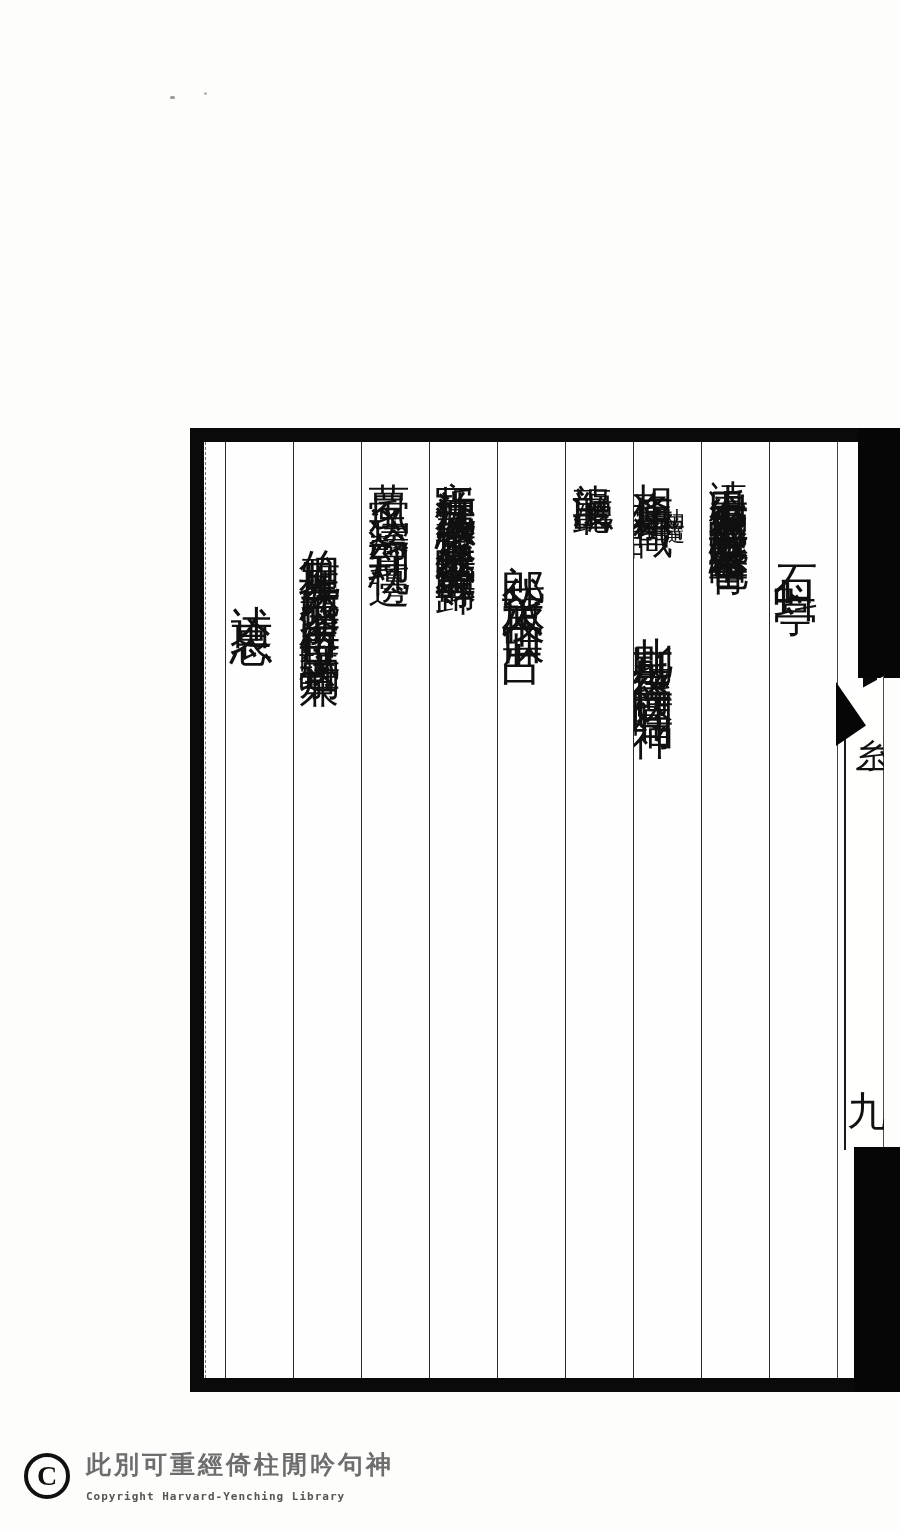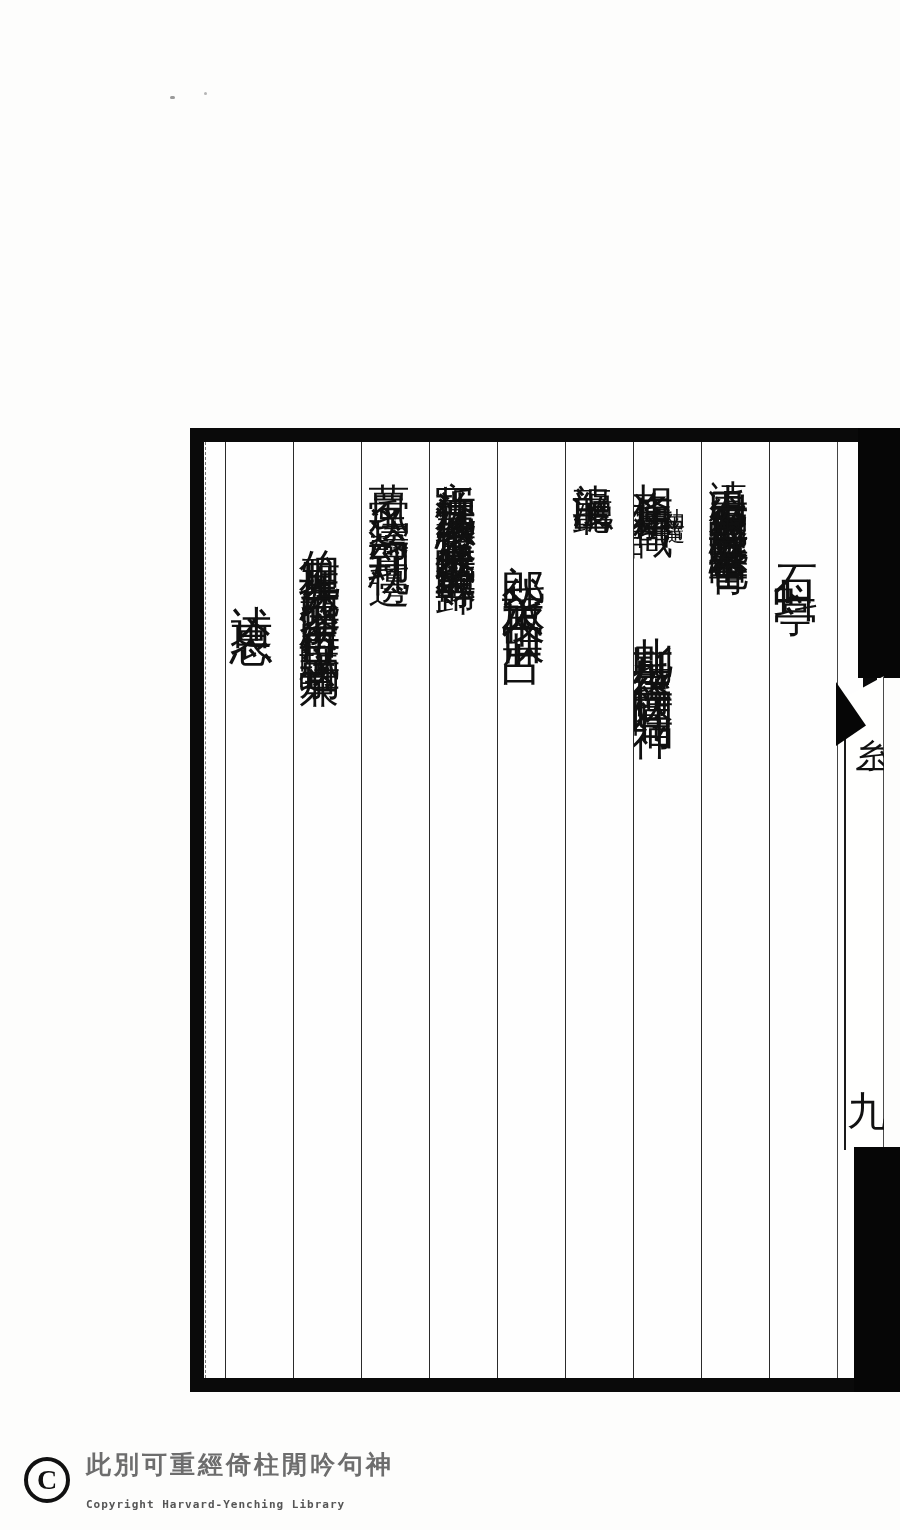--- a/index.html
+++ b/index.html
@@ -46,21 +46,21 @@
   .tab-page-number{position:absolute;top:408px;left:1px;font-size:40px;color:#111;}
 
   
   .footer{position:absolute;left:24px;top:1448px;display:flex;align-items:center;gap:16px;}
   .csymbol{width:46px;height:46px;border:4px solid #111;border-radius:50%;box-sizing:border-box;
        display:flex;align-items:center;justify-content:center;
        font-size:28px;font-weight:bold;color:#111;font-family:"Liberation Serif",serif;}
   .ctexts{display:flex;flex-direction:column;}
   .cjk{font-size:25px;font-weight:bold;color:#6d6d6d;letter-spacing:3px;
        font-family:"Liberation Serif","DejaVu Serif",serif;}
-  .cen{margin-top:17px;font-size:11px;font-weight:bold;color:#555;letter-spacing:1px;
+  .cen{margin-top:9px;font-size:11px;font-weight:bold;color:#555;letter-spacing:1px;
        font-family:"DejaVu Sans Mono","Liberation Mono",monospace;}
 </style>
 </head>
 <body>
 
 <div class="page">
 
   <div class="speck1"></div>
   <div class="speck2"></div>
 

